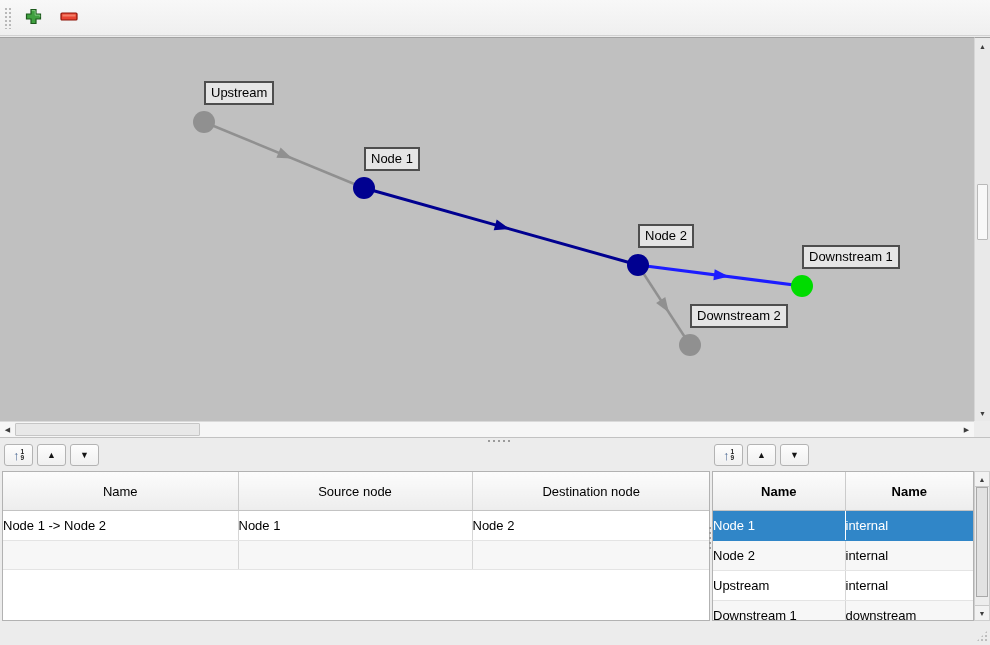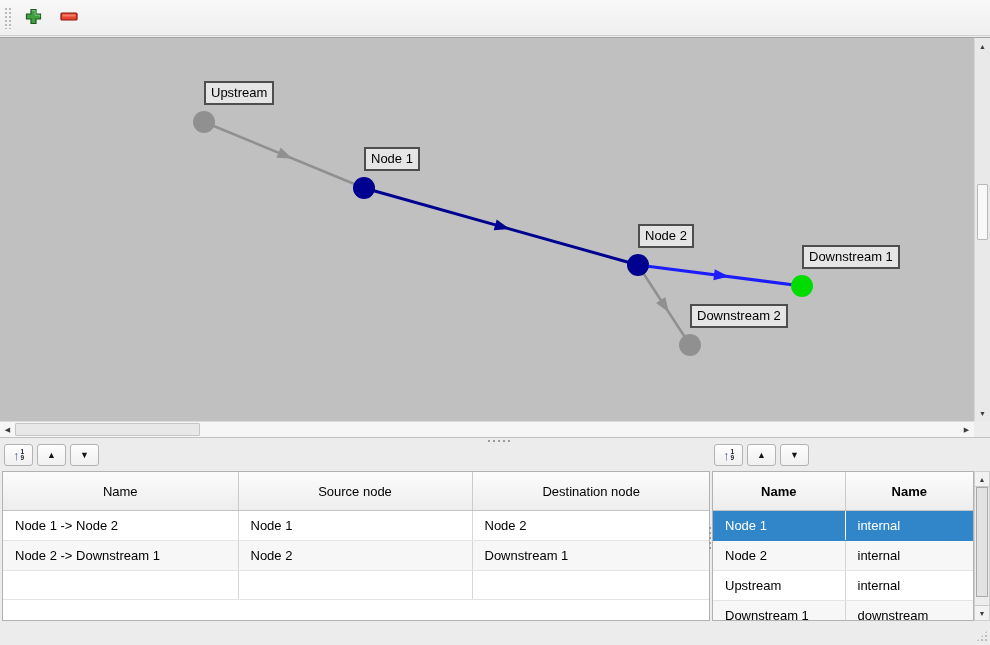--- a/index.html
+++ b/index.html
@@ -78,21 +78,21 @@
   table{border-collapse:collapse;table-layout:fixed;font-size:13px;width:100%;}
   th{
     height:22px;font-weight:normal;text-align:center;padding:8px 4px;
     background:linear-gradient(#fcfcfc,#ededed);
     border-right:1px solid #cbcbcb;border-bottom:1px solid #c3c3c3;
     overflow:hidden;white-space:nowrap;
   }
   th:last-child{border-right:none;}
   #nodes-table th{font-weight:bold;}
   td{
-    height:29px;padding:0 12px;background:#fff;
+    height:29px;padding:0 0;background:#fff;
     border-right:1px solid #d6d6d6;border-bottom:1px solid #e4e4e4;
     overflow:hidden;white-space:nowrap;
   }
   td:last-child{border-right:none;}
   tbody tr:nth-child(even) td{background:#f7f7f7;}
   tbody tr.sel td{background:var(--sel,#3086c8);color:#fff;border-right-color:rgba(255,255,255,.4);border-bottom-color:var(--sel,#3086c8);}
   tbody tr.filler td{height:28px;}
   
   #nodes-scroll{position:absolute;left:974px;top:471px;width:16px;height:150px;background:#ededed;border:1px solid #cfcfcf;box-sizing:border-box;}
   #nodes-scroll .sb-up{position:absolute;top:0;left:0;width:100%;height:14px;display:flex;align-items:center;justify-content:center;border-bottom:1px solid #c9c9c9;background:#f2f2f2;}
@@ -206,25 +206,20 @@
           <th>Source node</th>
           <th>Destination node</th>
         </tr>
       </thead>
       <tbody>
         <tr>
           <td>Node 1 -&gt; Node 2</td>
           <td>Node 1</td>
           <td>Node 2</td>
         </tr>
-        <tr>
-          <td>Node 2 -&gt; Downstream 1</td>
-          <td>Node 2</td>
-          <td>Downstream 1</td>
-        </tr>
         <tr class="filler">
           <td></td>
           <td></td>
           <td></td>
         </tr>
       </tbody>
     </table>
 </div>
 
 <div id="v-splitter">

